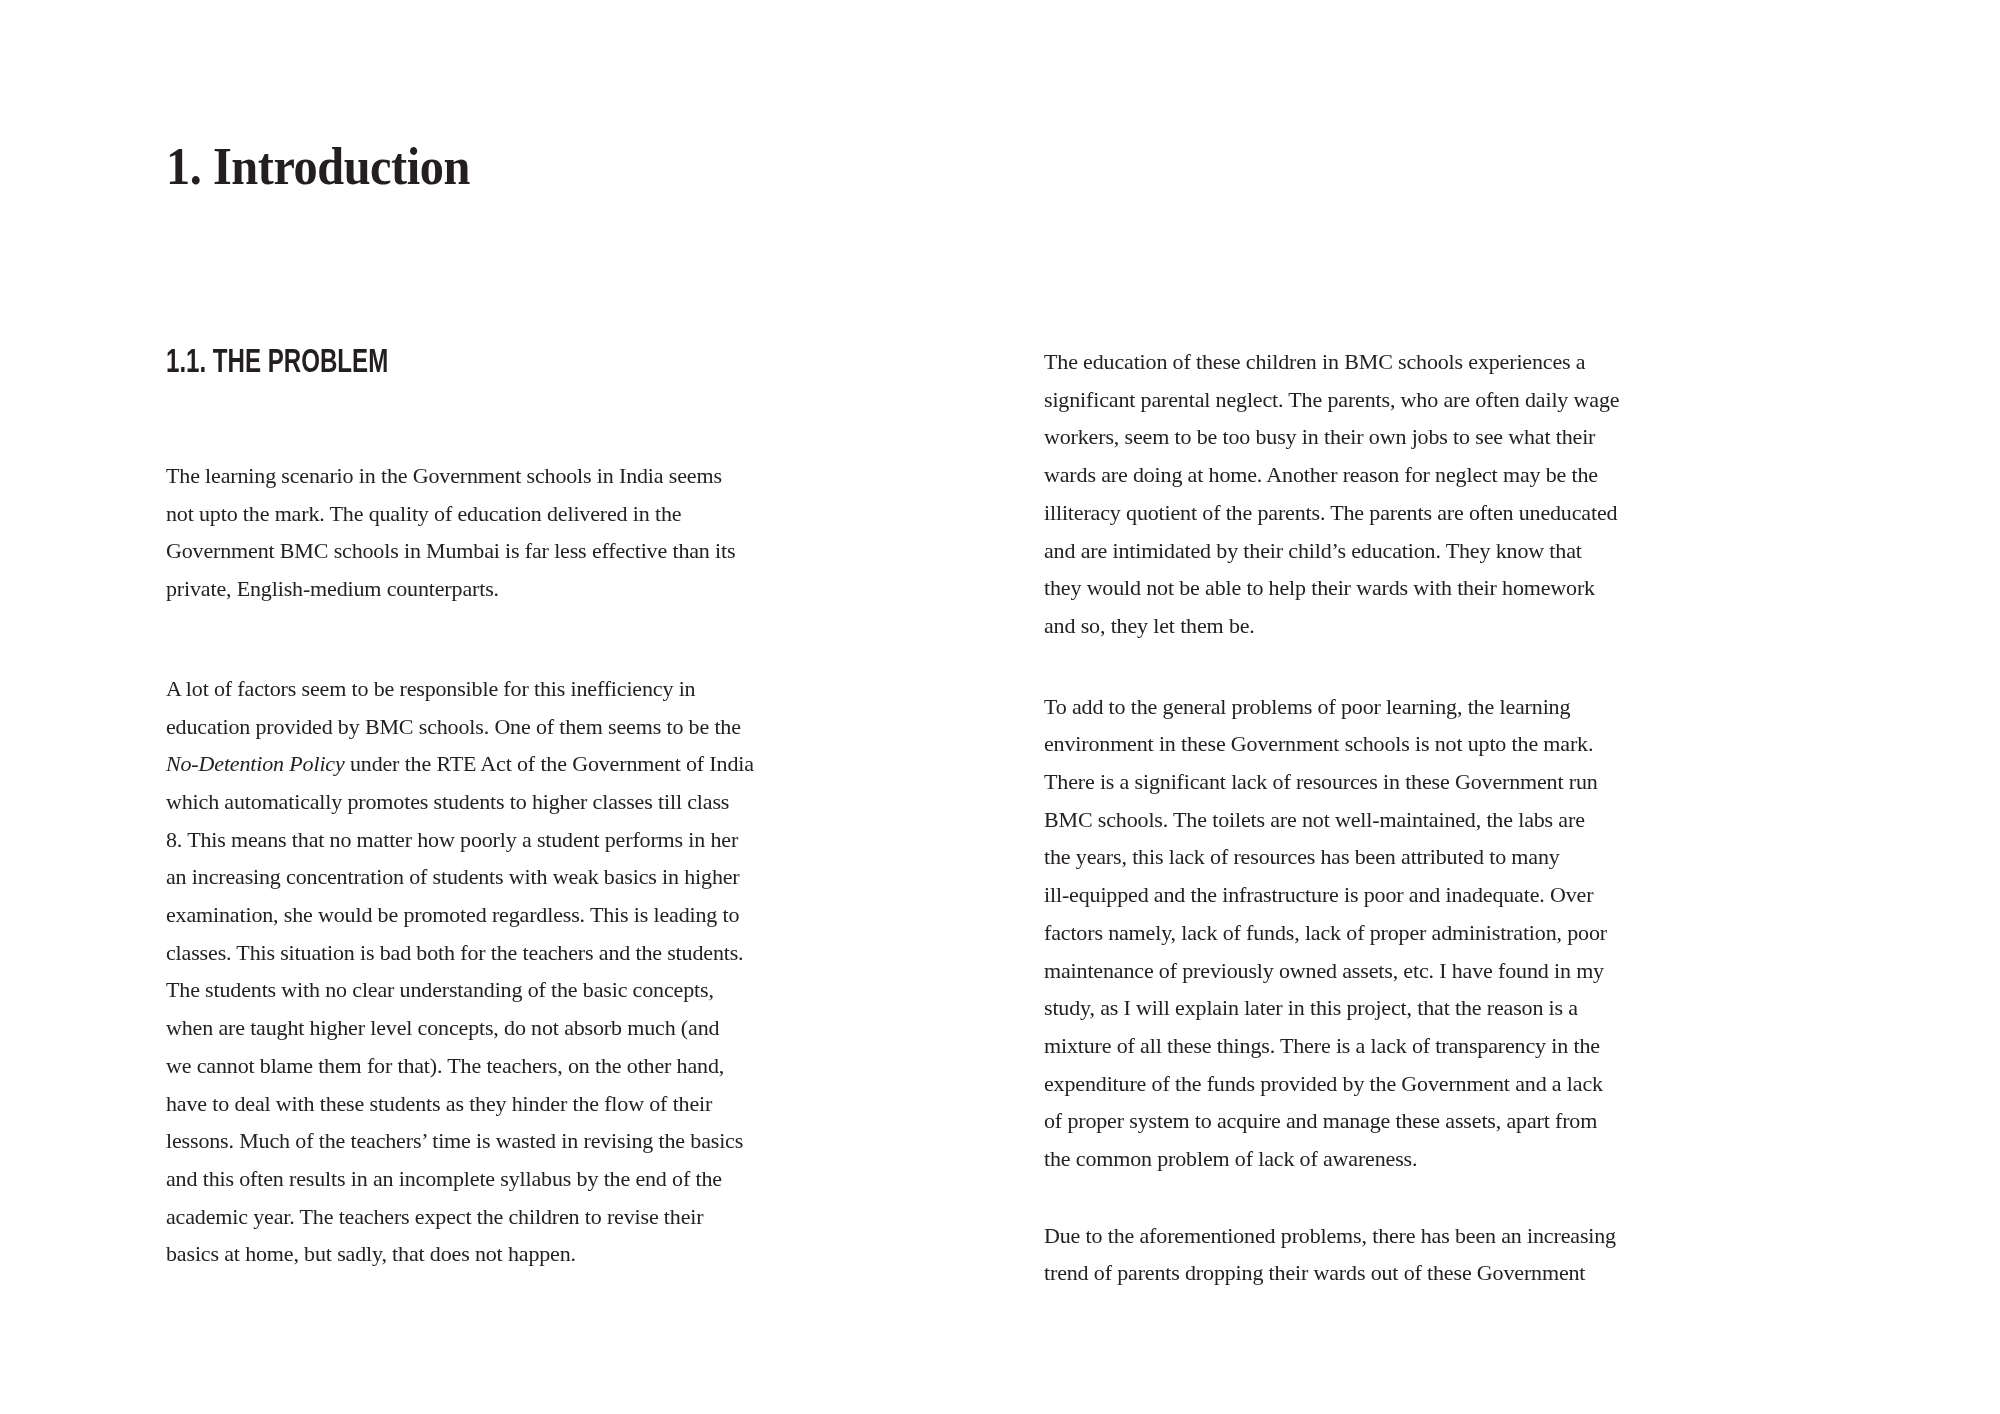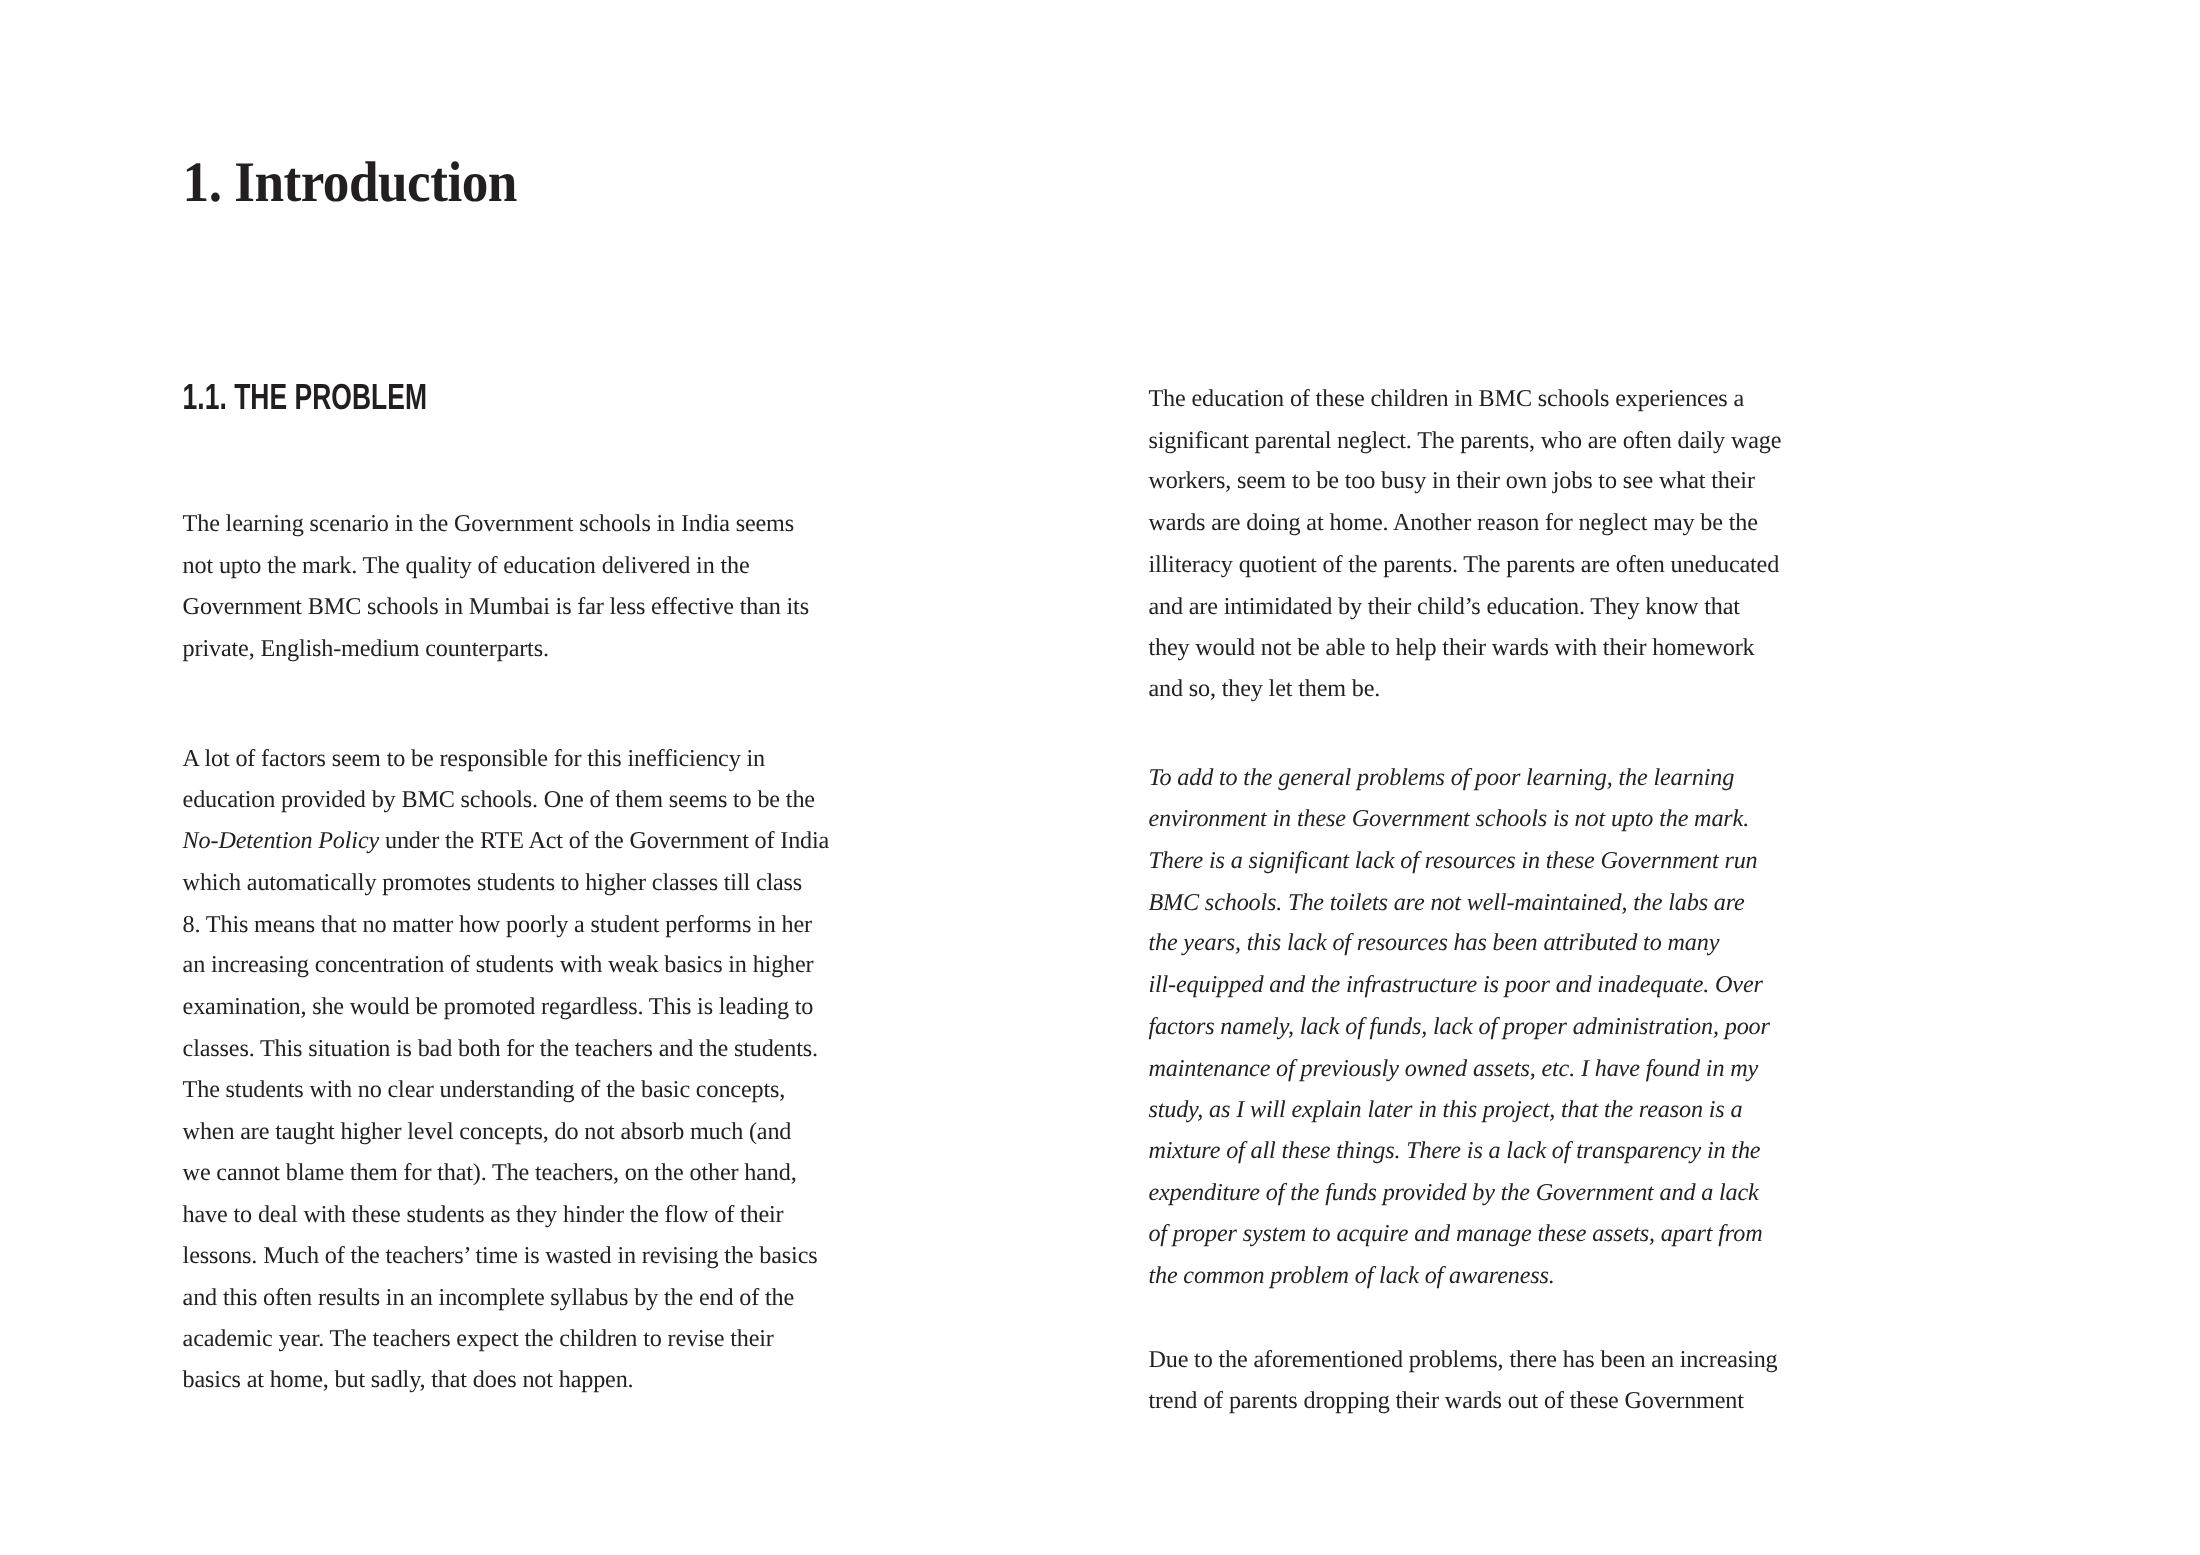--- a/index.html
+++ b/index.html
@@ -57,21 +57,21 @@
     font-size: 22px;
     line-height: 37.7px;
     letter-spacing: -0.15px;
     color: var(--text-color, #242120);
   }
   .col-left  { left: 166px;  top: 457px; }
   .col-right { left: 1044px; top: 343px; }
   .para { margin: 0 0 45px 0; }
   .col-left  .para { margin-bottom: 62px; }
   .col-right .para { margin-bottom: 43px; }
-  .col-right .para:nth-child(2) { margin-bottom: 39px; font-style: italic; }
+  .col-right .para:nth-child(2) { margin-bottom: 39px; }
   .para:last-child { margin-bottom: 0; }
   .line { white-space: nowrap; }
   .italic { font-style: italic; }
 </style>
 </head>
 <body>
 
 <div class="page">
   <h1 class="section-heading">1. Introduction</h1>
 

